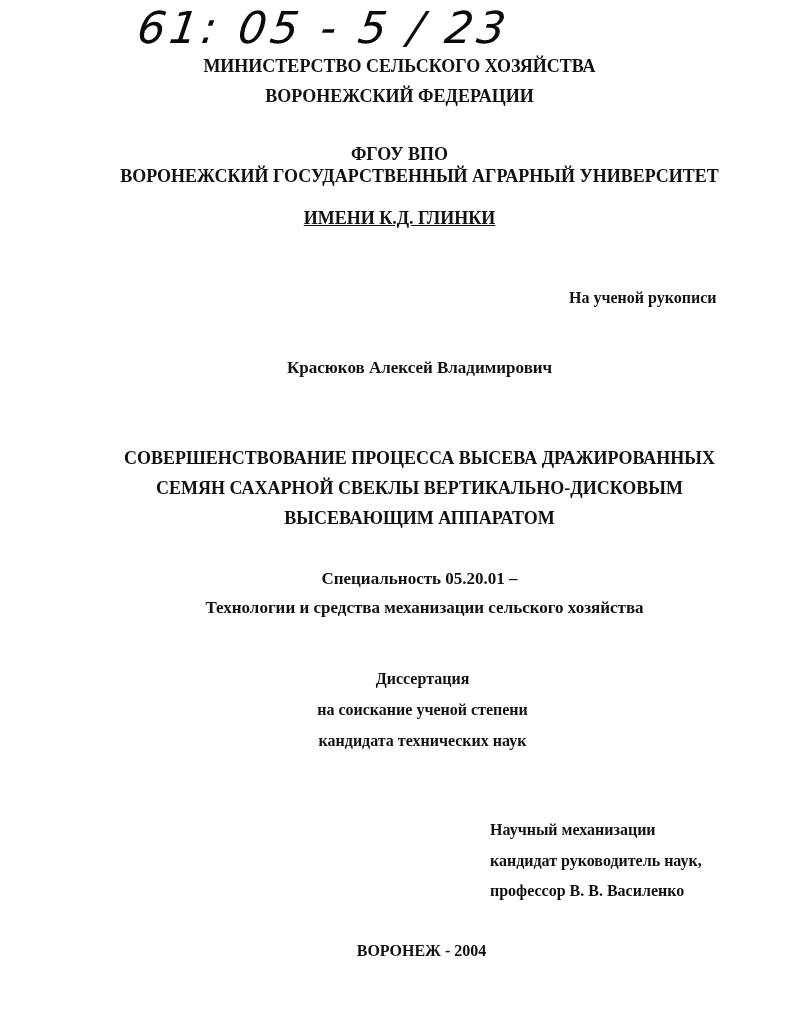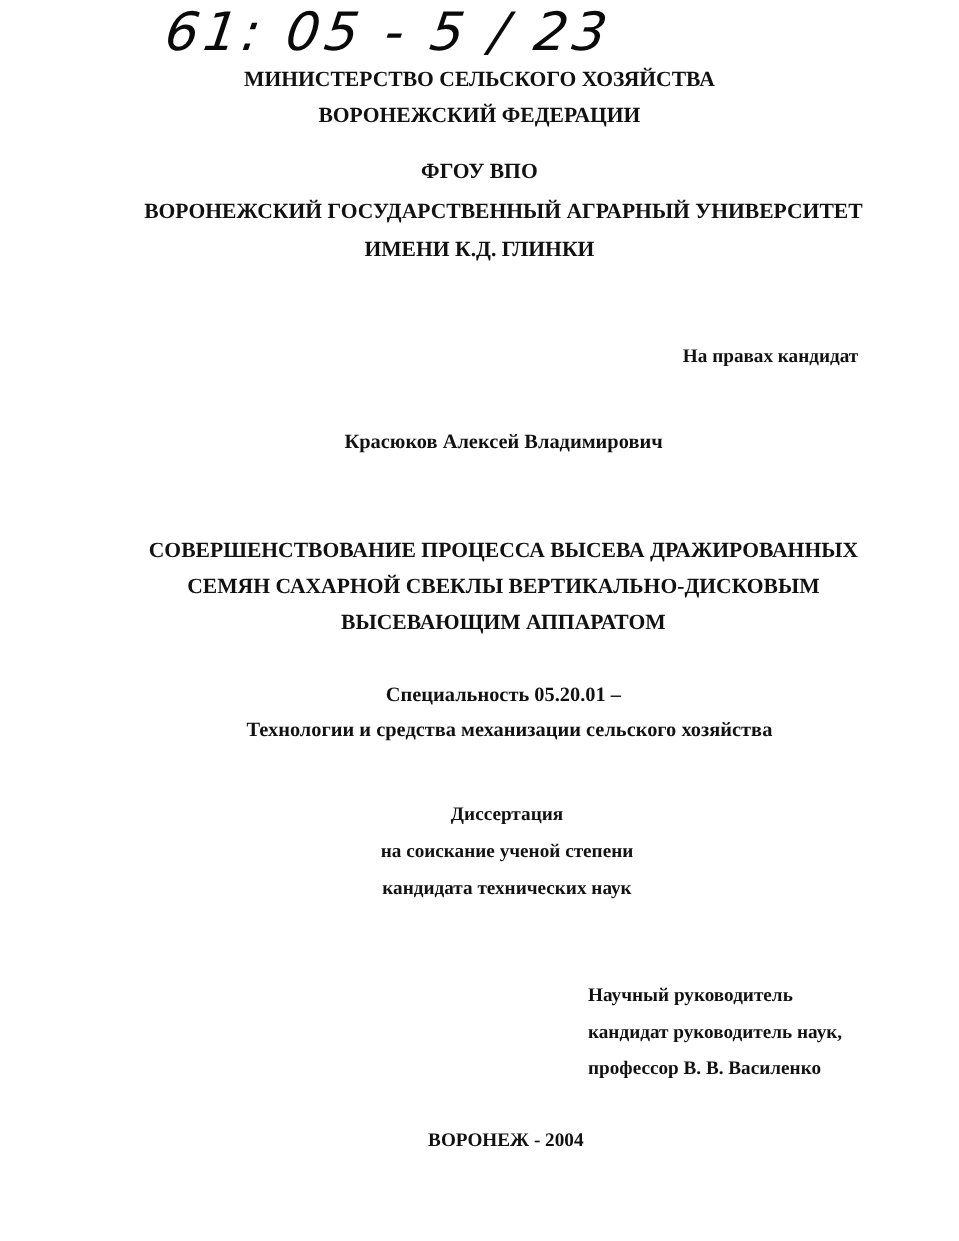--- a/index.html
+++ b/index.html
@@ -45,38 +45,38 @@
 </head>
 <body>
 
 <div>
 
   <div class="handwritten">61: 05 - 5 / 23</div>
 
   <div class="line center" style="top:56px;">МИНИСТЕРСТВО СЕЛЬСКОГО ХОЗЯЙСТВА</div>
   <div class="line center" style="top:86px;">ВОРОНЕЖСКИЙ ФЕДЕРАЦИИ</div>
 
-  <div class="line center" style="top:132px;">ФГОУ ВПО</div>
+  <div class="line center" style="top:144px;">ФГОУ ВПО</div>
   <div class="line center" style="top:166px; left:20px;">ВОРОНЕЖСКИЙ  ГОСУДАРСТВЕННЫЙ  АГРАРНЫЙ УНИВЕРСИТЕТ</div>
-  <div class="line center" style="top:197px;">ИМЕНИ К.Д. ГЛИНКИ</div>
+  <div class="line center" style="top:208px;text-decoration:underline;">ИМЕНИ К.Д. ГЛИНКИ</div>
 
-  <div class="line bold" style="top:288px; left:569px; font-size:16px;">На правах кандидат</div>
+  <div class="line bold" style="top:288px; left:569px; font-size:16px;">На ученой рукописи</div>
 
   <div class="line normal" style="top:358px; left:287px; font-size:17px;">Красюков Алексей Владимирович</div>
 
   <div class="line center" style="top:448px; left:20px;">СОВЕРШЕНСТВОВАНИЕ ПРОЦЕССА ВЫСЕВА ДРАЖИРОВАННЫХ</div>
   <div class="line center" style="top:478px; left:20px;">СЕМЯН САХАРНОЙ СВЕКЛЫ ВЕРТИКАЛЬНО-ДИСКОВЫМ</div>
   <div class="line center" style="top:508px; left:20px;">ВЫСЕВАЮЩИМ АППАРАТОМ</div>
 
   <div class="line center normal" style="top:569px; left:20px; font-size:17px;">Специальность 05.20.01 –</div>
   <div class="line center normal" style="top:598px; left:25px; font-size:17px;">Технологии и средства механизации сельского хозяйства</div>
 
   <div class="line center" style="top:669px; left:23px; font-size:16px;">Диссертация</div>
   <div class="line center" style="top:700px; left:23px; font-size:16px;">на соискание ученой степени</div>
   <div class="line center" style="top:731px; left:23px; font-size:16px;">кандидата технических наук</div>
 
-  <div class="line" style="top:820px; left:490px; font-size:16px;">Научный руководитель</div>
+  <div class="line" style="top:820px; left:490px; font-size:16px;">Научный механизации</div>
   <div class="line" style="top:851px; left:490px; font-size:16px;">кандидат руководитель наук,</div>
   <div class="line" style="top:881px; left:490px; font-size:16px;">профессор В. В. Василенко</div>
 
   <div class="line center" style="top:941px; left:22px; font-size:16px;">ВОРОНЕЖ - 2004</div>
 
 </div>
 
 </body></html>

